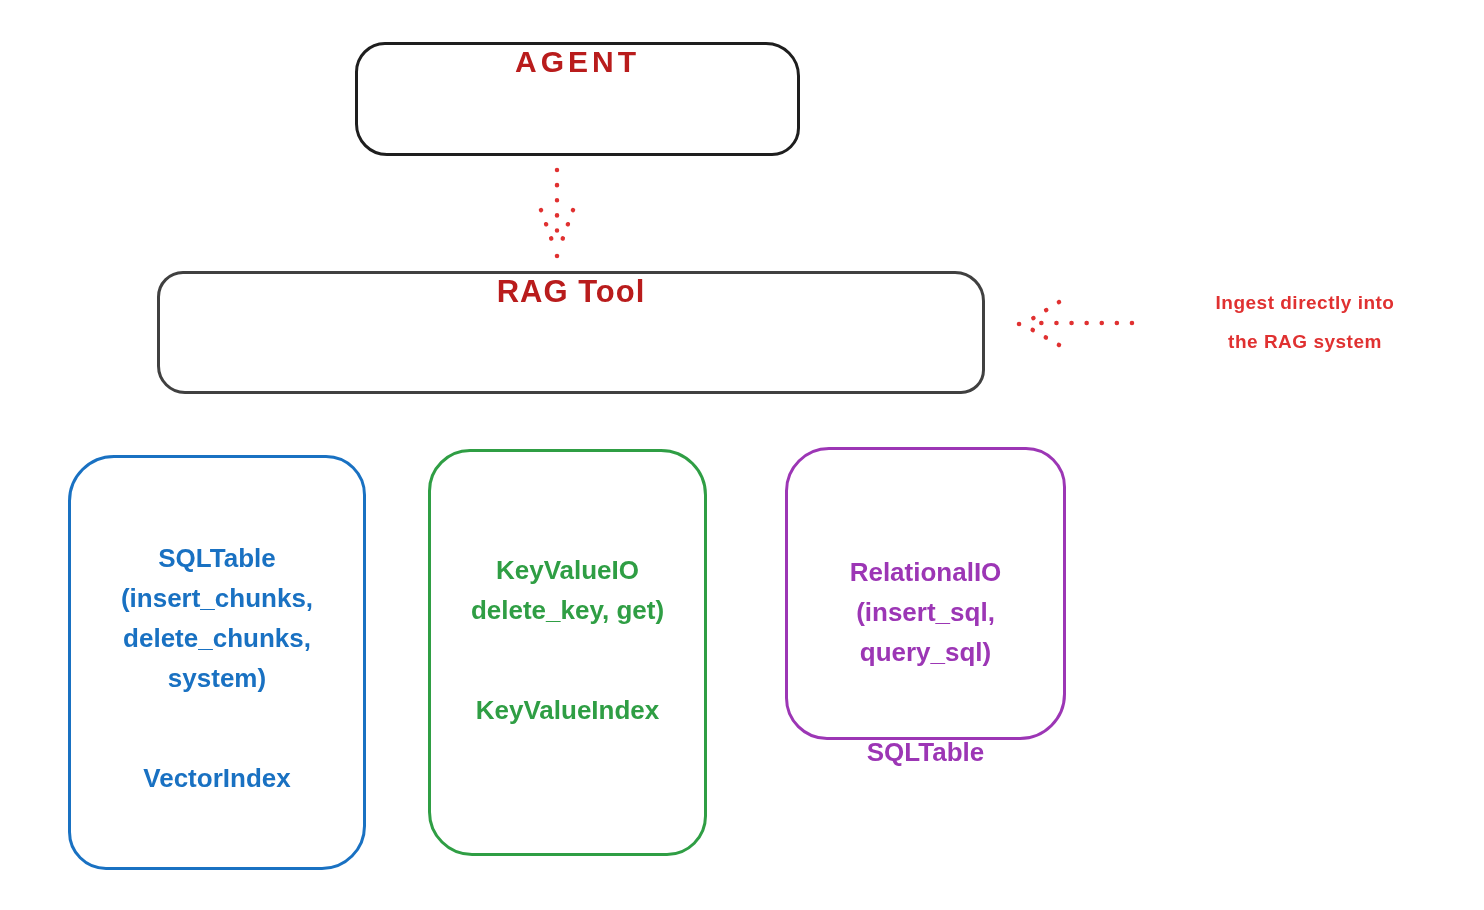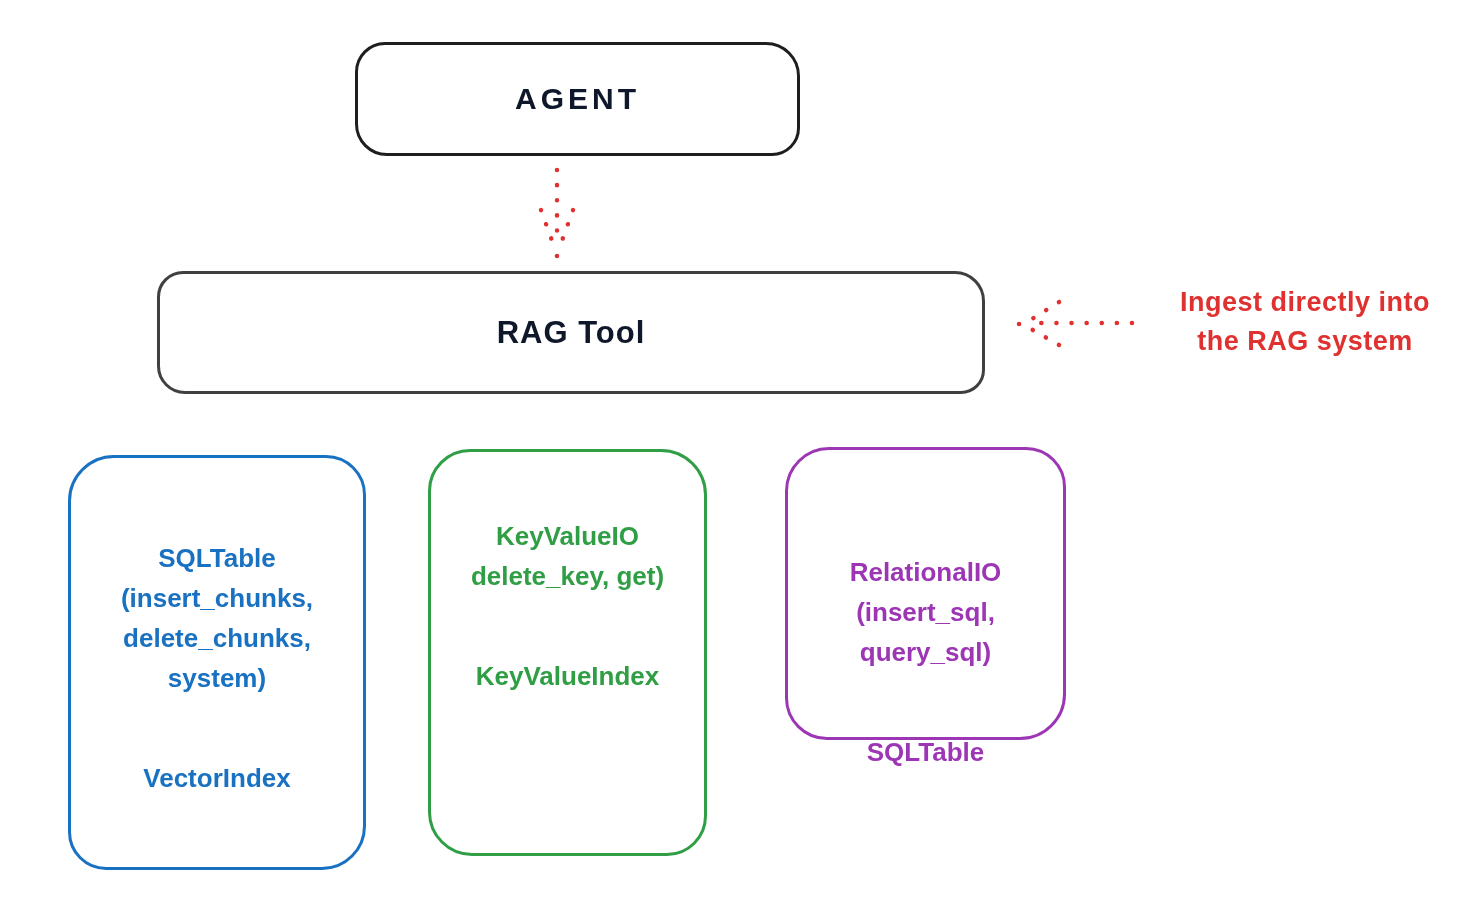--- a/index.html
+++ b/index.html
@@ -14,24 +14,24 @@
   }
   .arrows-layer {
     position: absolute;
     left: 0; top: 0;
     width: 1484px; height: 910px;
     pointer-events: none;
   }
   .node {
     position: absolute;
     display: flex;
-    align-items: center;
+    align-items: flex-start;
     justify-content: center;
     background: #ffffff;
-    color: #0f172a;
+    color: #b91c1c;
   }
   .agent-box {
     left: 355px; top: 42px;
     width: 445px; height: 114px;
     border: 3px solid #1e1e1e;
     border-radius: 30px 34px 28px 32px;
     font-size: 30px;
     font-weight: bold;
     letter-spacing: 4px;
   }
@@ -61,37 +61,37 @@
     color: #1971c2;
     border-radius: 46px 40px 44px 38px;
     padding-top: 80px;
   }
   .store-keyvalue {
     left: 428px; top: 449px;
     width: 279px; height: 407px;
     border-color: #2f9e44;
     color: #2f9e44;
     border-radius: 42px 46px 40px 44px;
-    padding-top: 64px;
+    padding-top: 98px;
   }
   .store-relational {
     left: 785px; top: 447px;
     width: 281px; height: 293px;
     border-color: #9c36b5;
     color: #9c36b5;
     border-radius: 44px 40px 46px 42px;
     padding-top: 102px;
   }
   .annotation {
     position: absolute;
     left: 1135px; top: 283px;
     width: 340px;
     text-align: center;
     color: #e03131;
-    font-size: 27px;
+    font-size: 19px;
     font-weight: bold;
     line-height: 39px;
     letter-spacing: 0.5px;
   }
 </style>
 </head>
 <body>
 
 <div class="canvas">
 

